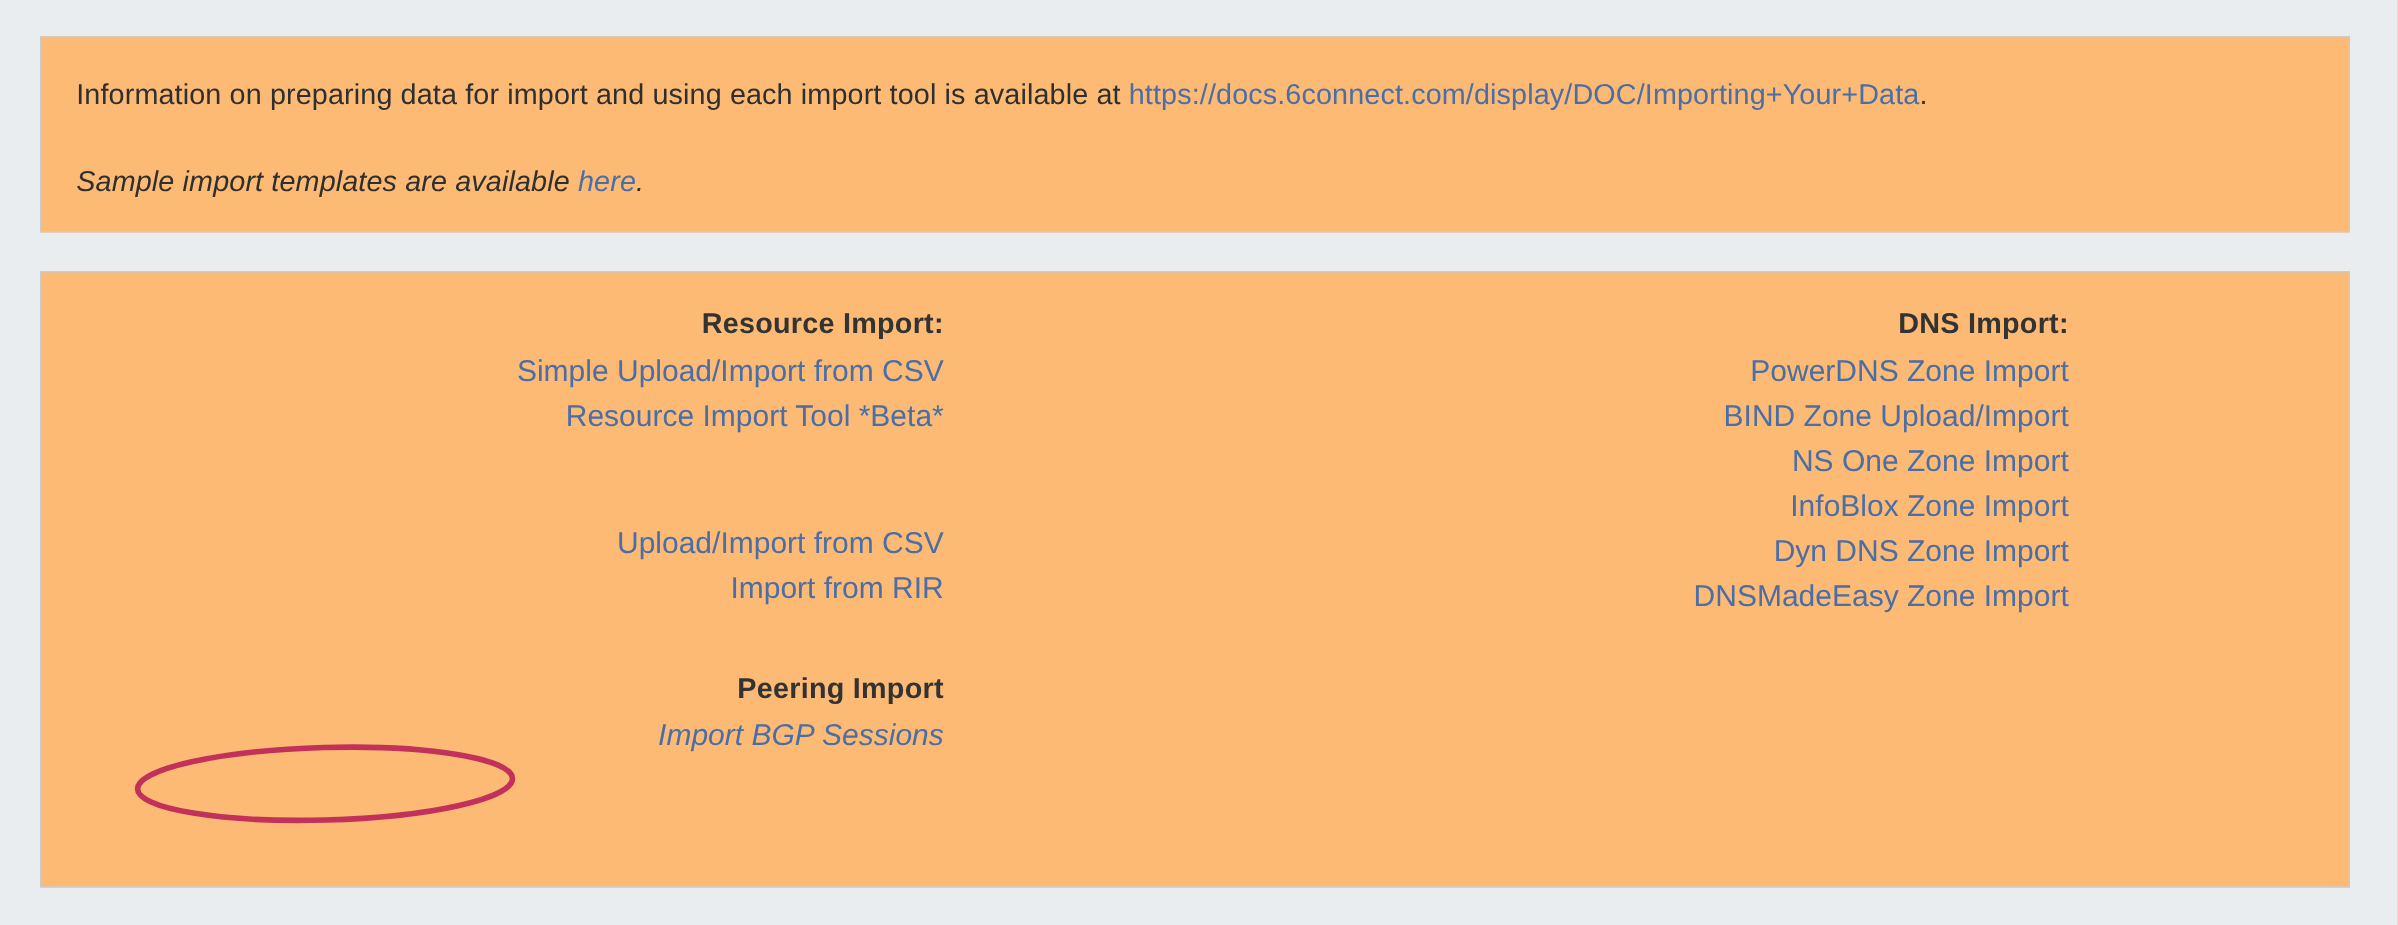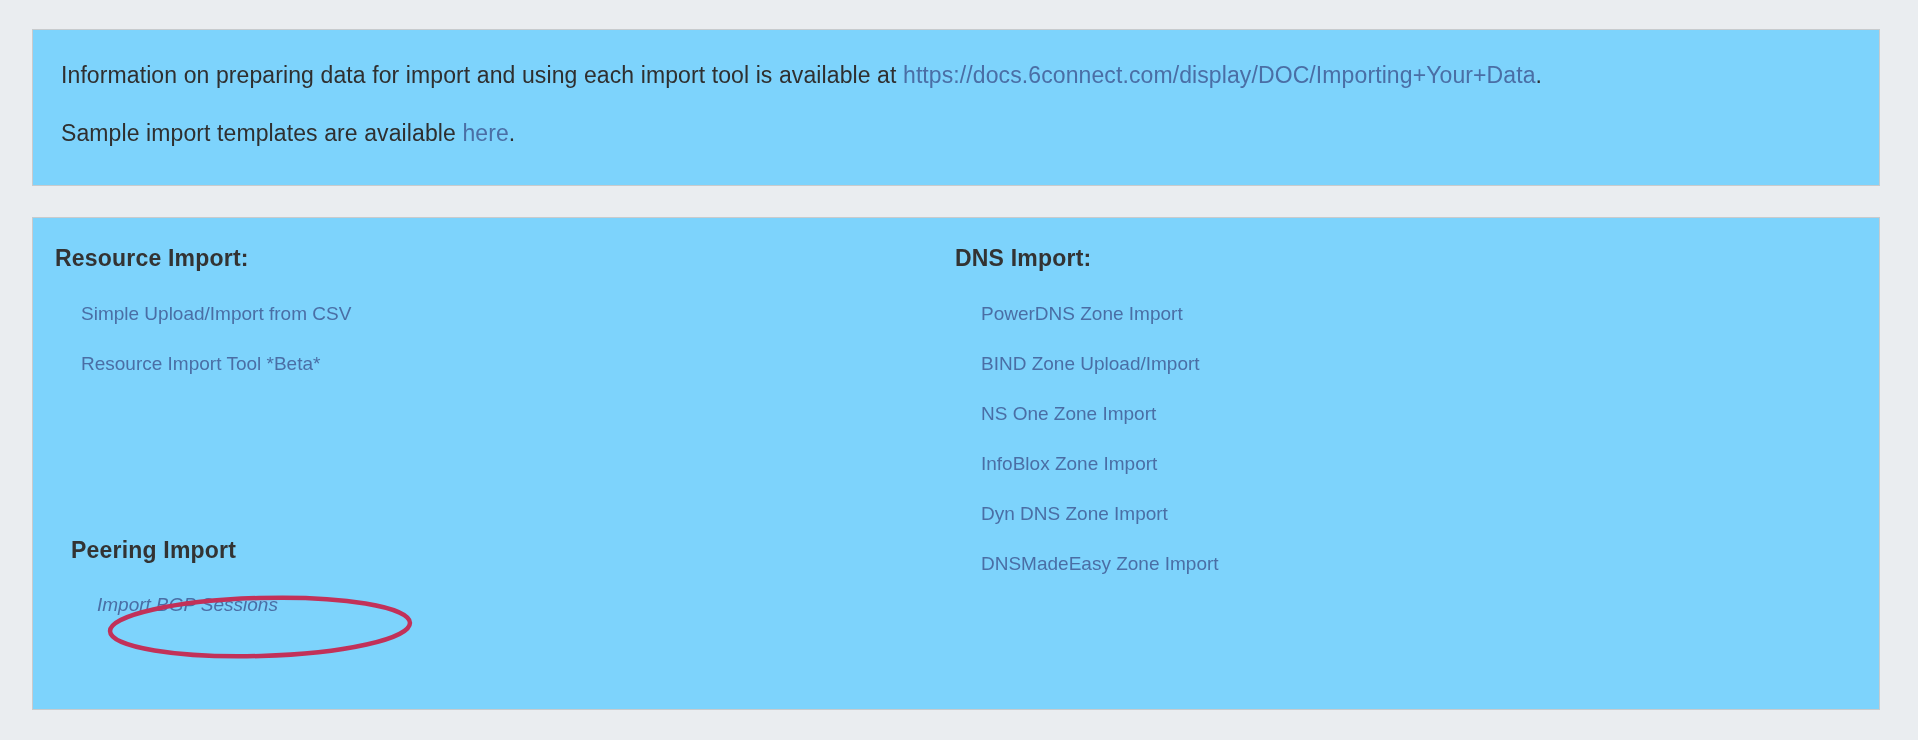--- a/index.html
+++ b/index.html
@@ -21,21 +21,21 @@
     width: 1918px;
     height: 740px;
     box-sizing: border-box;
     padding: 0;
   }
 
   .panel {
     position: absolute;
     left: 32px;
     right: 38px;
-    background: #7dd3fc;
+    background: #fdba74;
     border: 1px solid #c8cbcd;
     box-sizing: border-box;
   }
 
   #panel-info {
     top: 29px;
     height: 157px;
     padding: 30px 28px 18px 28px;
   }
 
@@ -46,21 +46,22 @@
   }
 
   .para {
     font-size: 23px;
     line-height: 30px;
     color: #2f2f2f;
     margin: 0;
     letter-spacing: 0.1px;
   }
   .para + .para {
-    margin-top: 28px;
+    margin-top: 40px;
+    font-style: italic;
   }
 
   a.link {
     color: #4a6ea5;
     text-decoration: none;
     cursor: pointer;
   }
 
   .columns {
     position: relative;
@@ -69,20 +70,21 @@
 
   .col {
     position: absolute;
     top: 0;
   }
   .col-left  { left: 22px;  width: 700px; }
   .col-right { left: 922px; width: 700px; }
 
   .group {
     margin: 0;
+    text-align: right;
   }
 
   .group-title {
     font-size: 23px;
     font-weight: bold;
     color: #333333;
     line-height: 28px;
     margin: 0;
     letter-spacing: 0.2px;
   }
@@ -93,24 +95,23 @@
     padding: 0 0 0 26px;
   }
 
   .group-links li {
     margin: 0;
     padding: 0;
     line-height: 33px;
   }
 
   .group-links li a {
-    font-size: 19px;
+    font-size: 24px;
     line-height: 33px;
     display: inline-block;
-    margin-top: 16px;
   }
 
   
   #grp-resource { position: absolute; top: 26px;  left: 0; right: 0; }
   #grp-ip       { position: absolute; top: 191px; left: 0; right: 0; }
   #grp-peering  { position: absolute; top: 318px; left: 16px; right: 0; }
   #grp-dns      { position: absolute; top: 26px;  left: 0; right: 0; }
 
   #grp-resource .group-links,
   #grp-ip .group-links,
@@ -158,20 +159,24 @@
 
         <div class="group" id="grp-resource">
           <h3 class="group-title">Resource Import:</h3>
           <ul class="group-links">
             <li><a class="link" href="#">Simple Upload/Import from CSV</a></li>
             <li><a class="link" href="#">Resource Import Tool *Beta*</a></li>
           </ul>
         </div>
 
         <div class="group" id="grp-ip">
+          <ul class="group-links">
+            <li><a class="link" href="#">Upload/Import from CSV</a></li>
+            <li><a class="link" href="#">Import from RIR</a></li>
+          </ul>
         </div>
 
         <div class="group" id="grp-peering">
           <h3 class="group-title">Peering Import</h3>
           <ul class="group-links">
             <li><a class="link" href="#">Import BGP Sessions</a></li>
           </ul>
         </div>
 
         <div class="annotation-ellipse">

